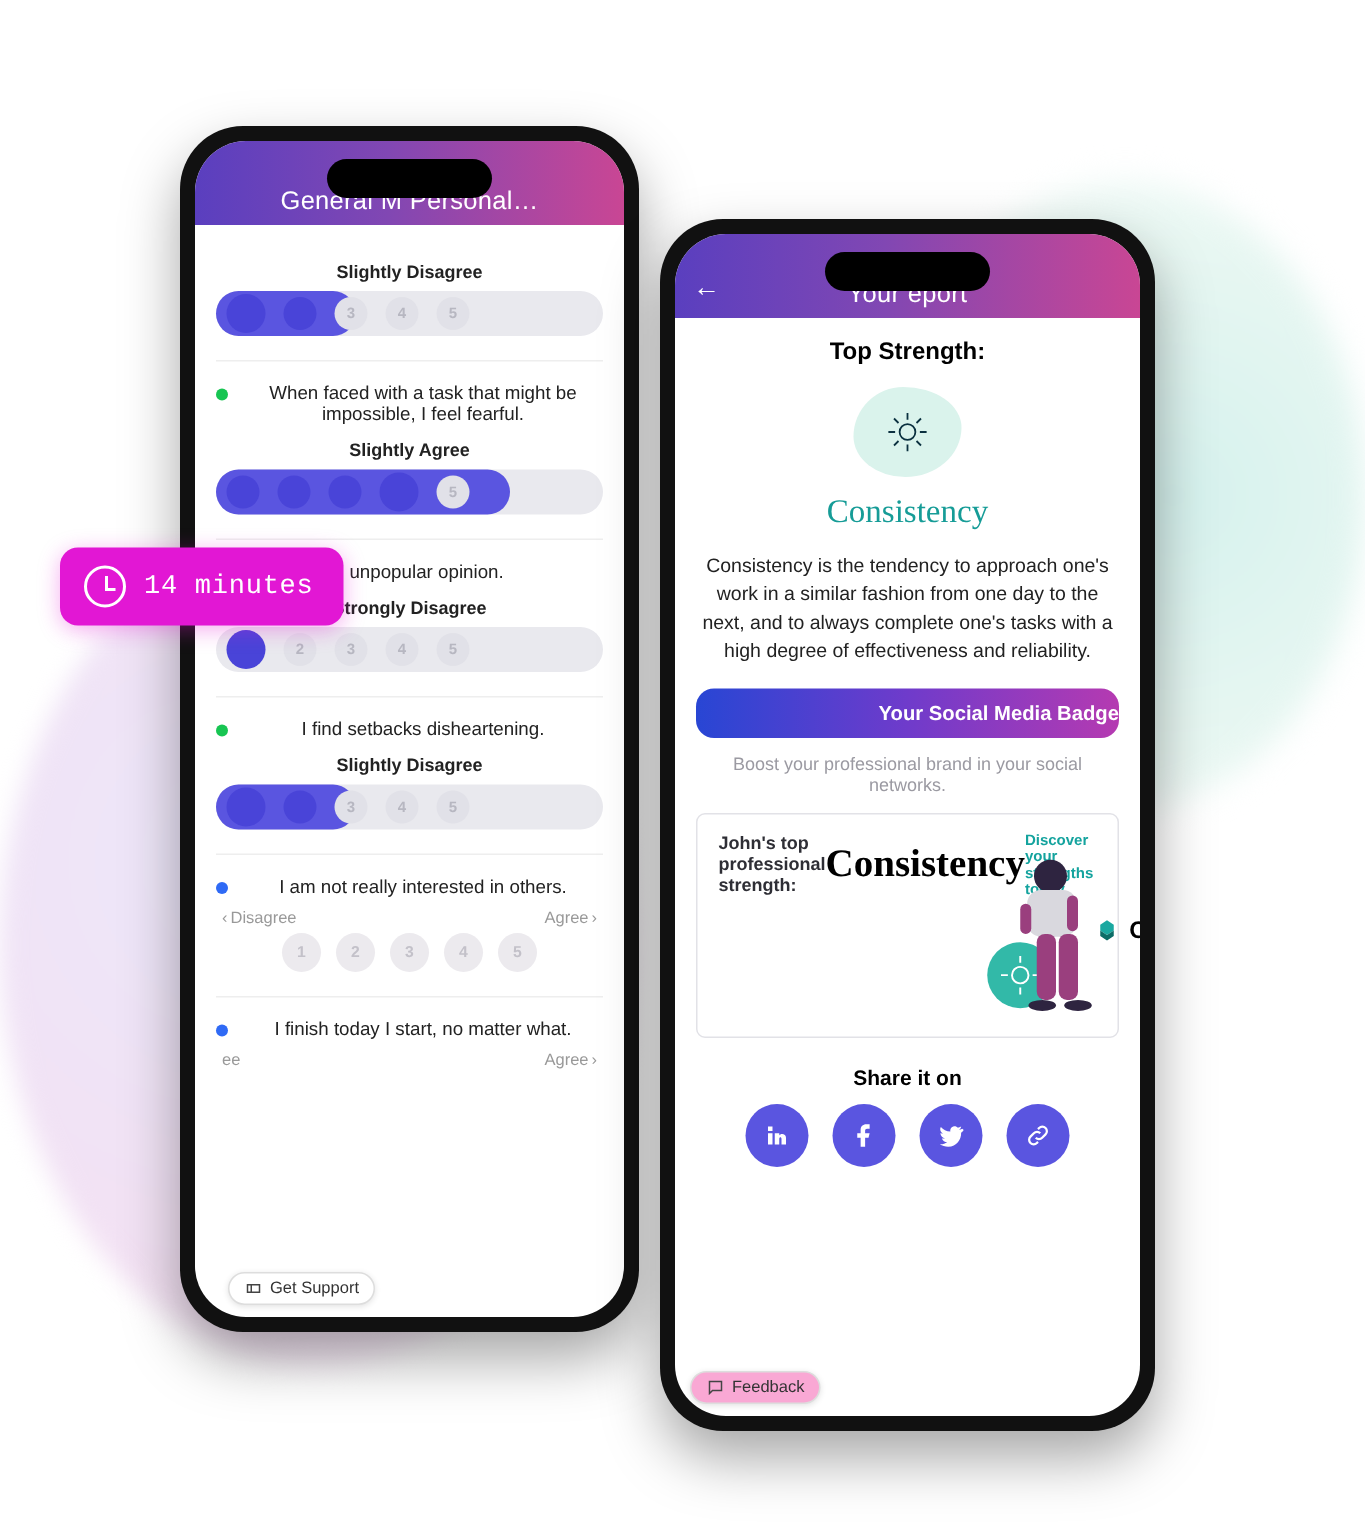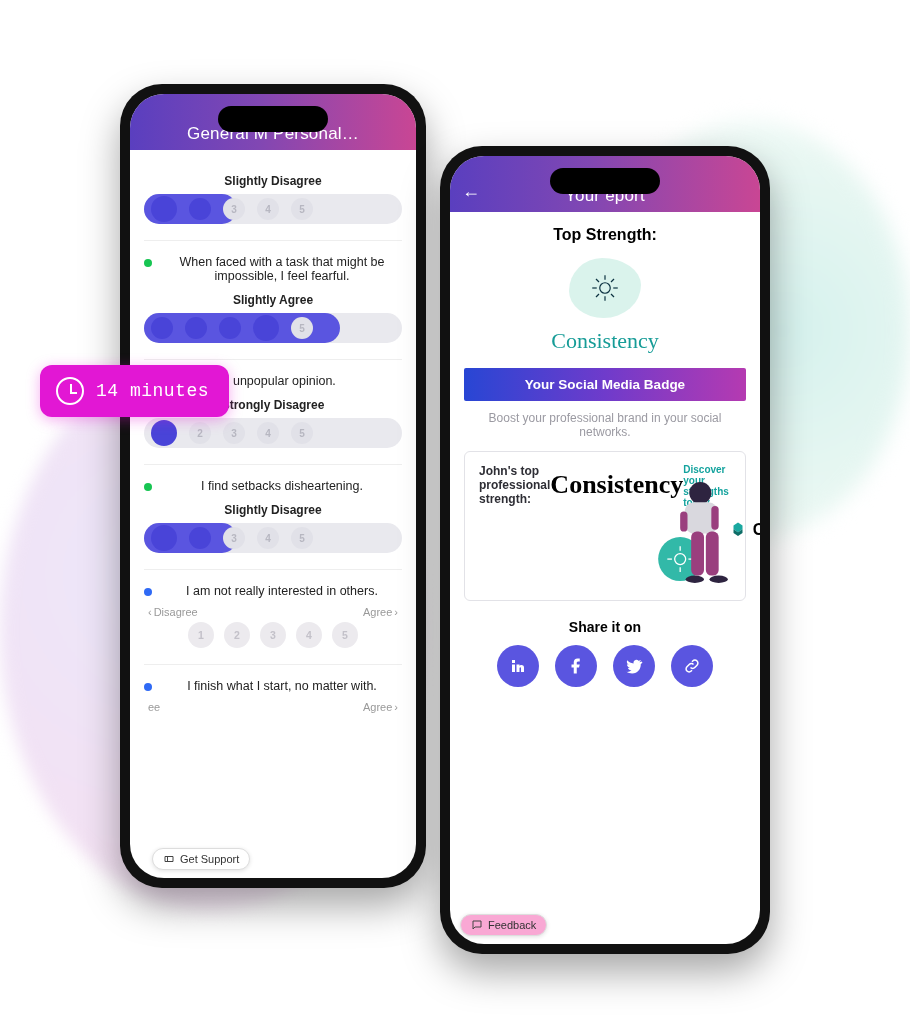--- a/index.html
+++ b/index.html
@@ -138,22 +138,22 @@
   }
   .sun-svg { width: 30px; height: 30px; }
   .sun-svg circle { stroke:#0b3140; stroke-width:1.6; fill:none; }
   .sun-svg line   { stroke:#0b3140; stroke-width:1.6; }
 
   .strength-name { font-family: Georgia, 'Times New Roman', serif; color:#169c97; font-size: 22px; text-align:center; margin-bottom:14px; }
   .strength-desc { font-size: 13px; text-align:center; line-height:1.45; color:#222; padding: 0 2px; margin-bottom:16px;}
 
   .badge-banner {
     background: linear-gradient(90deg,#2846d4 0%, #6f3bcb 50%, #b53ab1 100%);
-    color:#fff; text-align:center; font-weight:600; font-size:13.5px;
-    padding: 9px 0; border-radius: 2px;
+    color:#fff; text-align:right; font-weight:600; font-size:13.5px;
+    padding: 9px 0; border-radius: 12px;
     margin-bottom: 10px;
   }
   .badge-sub { color:#9b9aa2; font-size:12px; text-align:center; margin-bottom:12px; }
 
   .social-card {
     border:1px solid #e2e2e7; border-radius:6px; padding:12px 14px 10px;
     position:relative; display:flex; flex-direction:row;
     min-height: 150px;
   }
   .sc-top { font-size:12px; font-weight:600; color:#2e2e35; }
@@ -299,21 +299,21 @@
             <span class="b5">2</span>
             <span class="b5">3</span>
             <span class="b5">4</span>
             <span class="b5">5</span>
         </div>
       </div>
 
       <div class="q-block" style="border-bottom:none">
         <div class="q-row">
           <span class="q-dot dot-blue"></span>
-          <span class="q-text">I finish what I start, no matter with.</span>
+          <span class="q-text">I finish today I start, no matter what.</span>
         </div>
         <div class="likert-row">
           <span>
               <span>ee</span>
             </span>
           <span><span>Agree</span> ›</span>
         </div>
       </div>
 
     </div>
@@ -347,20 +347,21 @@
           <line x1="3" y1="20" x2="9" y2="20"></line>
             <line x1="31" y1="20" x2="37" y2="20"></line>
           <line x1="8" y1="8" x2="12" y2="12"></line>
             <line x1="28" y1="28" x2="32" y2="32"></line>
           <line x1="28" y1="12" x2="32" y2="8"></line>
             <line x1="8" y1="32" x2="12" y2="28"></line>
         </svg>
       </div>
 
       <div class="strength-name">Consistency</div>
+      <div class="strength-desc">Consistency is the tendency to approach one's work in a similar fashion from one day to the next, and to always complete one's tasks with a high degree of effectiveness and reliability.</div>
 
       <div class="badge-banner">Your Social Media Badge</div>
       <div class="badge-sub">Boost your professional brand in your social networks.</div>
 
       <div class="social-card">
         <div class="sc-top">John's top professional strength:</div>
         <div class="sc-big">Consistency</div>
         <div class="sc-tag">Discover your strengths today</div>
         <div class="cangrade">
           <svg class="cangrade-logo" viewBox="0 0 24 24">

